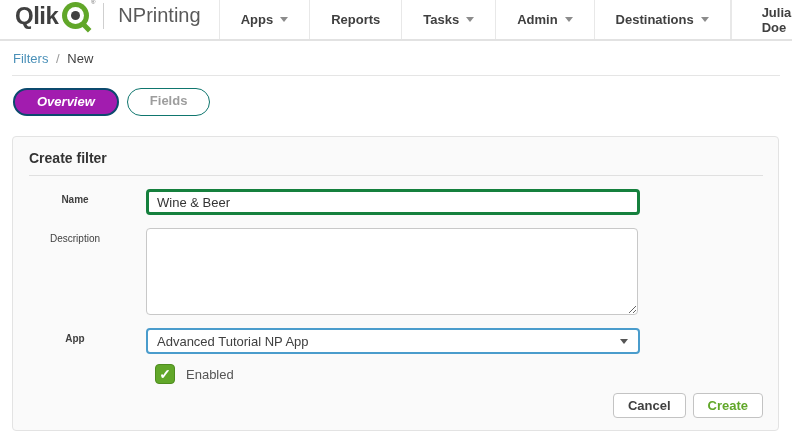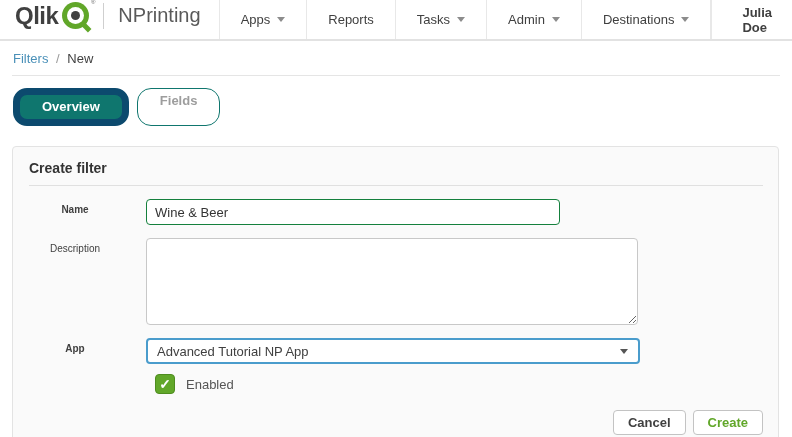--- a/index.html
+++ b/index.html
@@ -15,72 +15,72 @@
   .q-outer { position:absolute; inset:0; border-radius:50%; background:#61a729; }
   .q-white { position:absolute; left:5px; top:5px; width:17px; height:17px; border-radius:50%; background:#fff; }
   .q-dot { position:absolute; left:9px; top:9px; width:9px; height:9px; border-radius:50%; background:#404040; }
   .q-tail { position:absolute; right:-2px; bottom:-1px; width:9px; height:5px; background:#61a729; transform:rotate(45deg); }
   .q-reg { position:absolute; right:-6px; top:-3px; font-size:6px; color:#666; }
   .brand-sep { width:1px; height:26px; background:#cfcfcf; margin:0 14px; align-self:center; }
   .brand-product { font-size:20px; color:#595959; font-weight:400; }
 
   .nav-items { display:flex; align-items:stretch; }
   .nav-item { display:flex; align-items:center; padding:0 21px; font-size:13px;
-    font-weight:normal; color:#404040; border-left:1px solid #e8e8e8; cursor:pointer; }
+    font-weight:bold; color:#404040; border-left:1px solid #e8e8e8; cursor:pointer; }
   .nav-item:last-child { border-right:1px solid #e8e8e8; }
   .nav-spacer { flex:1; }
   .nav-user { display:flex; align-items:center; padding:0 30px; font-size:13px;
     font-weight:bold; color:#404040; border-left:1px solid #e8e8e8; cursor:pointer; }
   .caret { display:inline-block; width:0; height:0; border-left:4px solid transparent;
     border-right:4px solid transparent; border-top:5px solid #8c8c8c; margin-left:7px; }
 
   
   .breadcrumb { padding:10px 12px 9px 13px; font-size:13px; }
   .crumb-link { color:#4a90b8; text-decoration:none; cursor:pointer; }
   .crumb-sep { color:#9a9a9a; margin:0 4px; }
   .crumb-current { color:#404040; }
   .rule { height:1px; background:#e5e5e5; margin:0 12px; }
 
   
   .tabs { display:flex; gap:8px; padding:12px 12px 10px 13px; }
   .pill { font-size:13px; font-weight:bold; border-radius:14px; padding:5px 22px;
     cursor:pointer; line-height:14px; }
-  .pill-active { background:#0f766e; color:#fff; border:7px solid #0c4a6e; }
+  .pill-active { background:#a21caf; color:#fff; border:2px solid #0c4a6e;font-style:italic; }
   .pill-inactive { background:#fff; color:#9d9d9d; border:1px solid #0f766e; }
 
   
   .panel { margin:10px 13px 0 12px; height:295px; background:#fafafa;
     border:1px solid #e3e3e3; border-radius:4px; position:relative; }
   .panel-title { font-size:14px; font-weight:bold; color:#333; padding:13px 16px 9px 16px; }
   .panel-rule { height:1px; background:#e0e0e0; margin:0 15px 0 16px; }
 
   .form-row { display:flex; align-items:flex-start; margin-top:13px; }
   .form-row.first { margin-top:13px; }
   .flabel { width:133px; text-align:center; font-size:10px; color:#404040;
     padding-right:9px; padding-top:5px; flex:none; }
   .flabel.bold { font-weight:bold; }
-  .text-input { width:414px; height:26px; border:1px solid #15803d; border-radius:4px;
+  .text-input { width:494px; height:26px; border:3px solid #15803d; border-radius:4px;
     padding:0 8px; font-size:13px; color:#333; background:#fff;
     font-family:"Liberation Sans", sans-serif; outline:none; }
   .textarea { width:492px; height:87px; border:1px solid #c8c8c8; border-radius:4px;
     padding:4px 8px; font-size:13px; color:#333; background:#fff; resize:both;
     font-family:"Liberation Sans", sans-serif; outline:none; }
   .select-box { width:494px; height:26px; border:2px solid #4a9ccc; border-radius:4px;
     background:#fff; display:flex; align-items:center; padding:0 9px; font-size:13px;
     color:#404040; cursor:pointer; position:relative; }
   .select-caret { position:absolute; right:10px; top:9px; width:0; height:0;
     border-left:4px solid transparent; border-right:4px solid transparent;
     border-top:5px solid #555; }
   .check-row { display:flex; align-items:center; margin-top:10px; margin-left:142px; }
   .checkbox { width:20px; height:20px; background:#61a729; border:1px solid #4e8c1f;
     border-radius:4px; color:#fff; font-size:14px; font-weight:bold; line-height:19px;
     text-align:center; cursor:pointer; }
   .check-label { font-size:13px; color:#555; margin-left:11px; }
 
-  .panel-actions { position:absolute; right:15px; bottom:5px; display:flex; gap:7px; }
+  .panel-actions { position:absolute; right:15px; bottom:12px; display:flex; gap:7px; }
   .btn { font-size:13px; font-weight:bold; background:#fff; border:1px solid #c3c3c3;
     border-radius:4px; padding:4px 14px; cursor:pointer;
     font-family:"Liberation Sans", sans-serif; }
   .btn-cancel { color:#404040; }
   .btn-create { color:#61a729; }
 </style>
 </head>
 <body>
 
 <div class="topnav">

